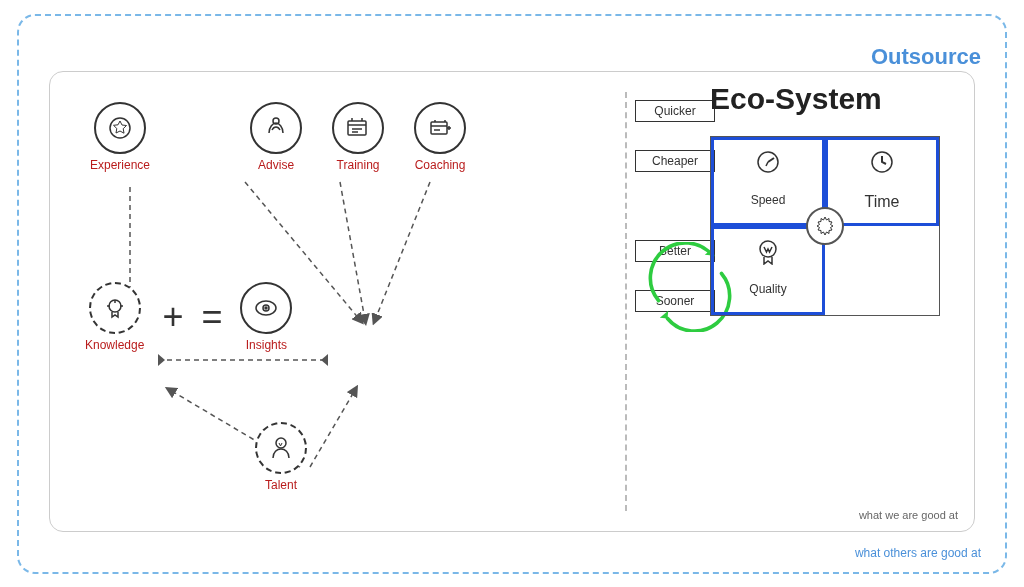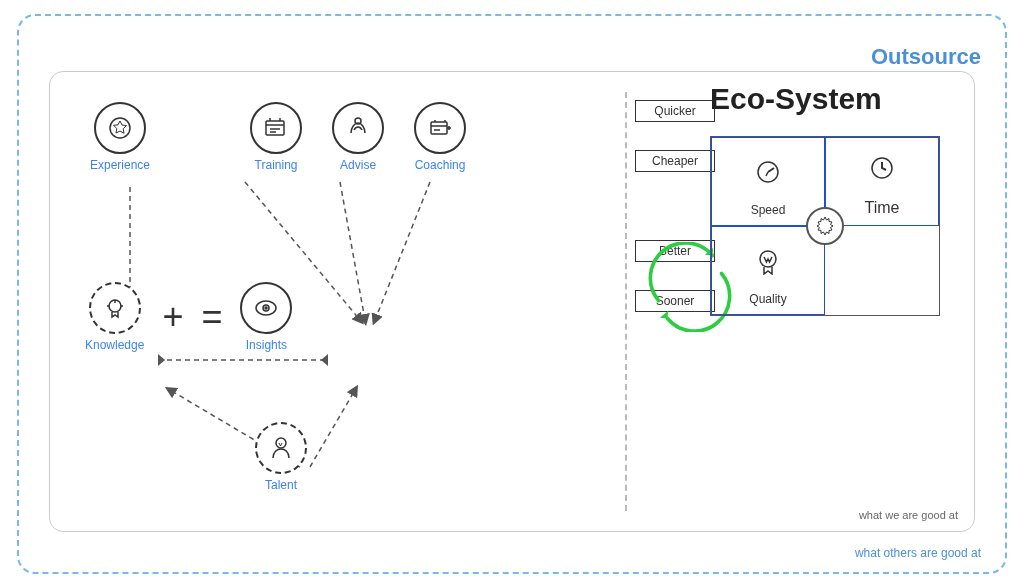--- a/index.html
+++ b/index.html
@@ -71,21 +71,21 @@
       align-items: center;
       justify-content: center;
       background: #fff;
       font-size: 20px;
     }
     .icon-circle.dashed {
       border-style: dashed;
     }
     .icon-label {
       font-size: 12px;
-      color: #3b82f6;
+      color: #b91c1c;
       margin-top: 4px;
     }
     
     .left-section {
       position: absolute;
       left: 20px;
       top: 20px;
       width: 550px;
       height: 380px;
     }
@@ -161,22 +161,22 @@
       grid-template-rows: 1fr 1fr;
       width: 230px;
       height: 180px;
       border: 1.5px solid #555;
       position: relative;
     }
     .eco-cell {
       display: flex;
       flex-direction: column;
       align-items: center;
-      justify-content: flex-end;
-      border: 1px solid #1d4ed8;
+      justify-content: flex-start;
+      border: 3px solid #1d4ed8;
       padding: 8px;
       font-size: 12px;
       color: #333;
       gap: 11px;
     }
     .eco-cell .cell-icon {
       font-size: 22px;
     }
     
     .eco-center {
@@ -268,40 +268,40 @@
             </svg>
           </div>
           <div class="icon-label">Experience</div>
         </div>
 
         <div style="width:40px"></div>
 
         <div class="icon-item">
           <div class="icon-circle">
             <svg width="30" height="30" viewBox="0 0 30 30" fill="none" stroke="#333" stroke-width="1.5">
+              <path d="M8 20 C8 14 12 10 15 10 C18 10 22 14 22 20"></path>
+              <path d="M11 17 C12 15 14 14 15 14 C16 14 18 15 19 17"></path>
+              <circle cx="15" cy="8" r="3"></circle>
+            </svg>
+          </div>
+          <div class="icon-label">Advise</div>
+        </div>
+
+        <div class="icon-item">
+          <div class="icon-circle">
+            <svg width="30" height="30" viewBox="0 0 30 30" fill="none" stroke="#333" stroke-width="1.5">
               <rect x="5" y="8" width="18" height="14" rx="1"></rect>
               <line x1="5" y1="12" x2="23" y2="12"></line>
               <line x1="9" y1="8" x2="9" y2="5"></line>
               <line x1="19" y1="8" x2="19" y2="5"></line>
               <line x1="9" y1="16" x2="19" y2="16"></line>
               <line x1="9" y1="19" x2="15" y2="19"></line>
             </svg>
           </div>
           <div class="icon-label">Training</div>
-        </div>
-
-        <div class="icon-item">
-          <div class="icon-circle">
-            <svg width="30" height="30" viewBox="0 0 30 30" fill="none" stroke="#333" stroke-width="1.5">
-              <path d="M8 20 C8 14 12 10 15 10 C18 10 22 14 22 20"></path>
-              <path d="M11 17 C12 15 14 14 15 14 C16 14 18 15 19 17"></path>
-              <circle cx="15" cy="8" r="3"></circle>
-            </svg>
-          </div>
-          <div class="icon-label">Advise</div>
         </div>
 
         <div class="icon-item">
           <div class="icon-circle">
             <svg width="30" height="30" viewBox="0 0 30 30" fill="none" stroke="#333" stroke-width="1.5">
               <rect x="6" y="9" width="16" height="12" rx="1"></rect>
               <line x1="6" y1="13" x2="22" y2="13"></line>
               <line x1="10" y1="9" x2="10" y2="7"></line>
               <line x1="20" y1="9" x2="20" y2="7"></line>
               <line x1="9" y1="17" x2="15" y2="17"></line>

